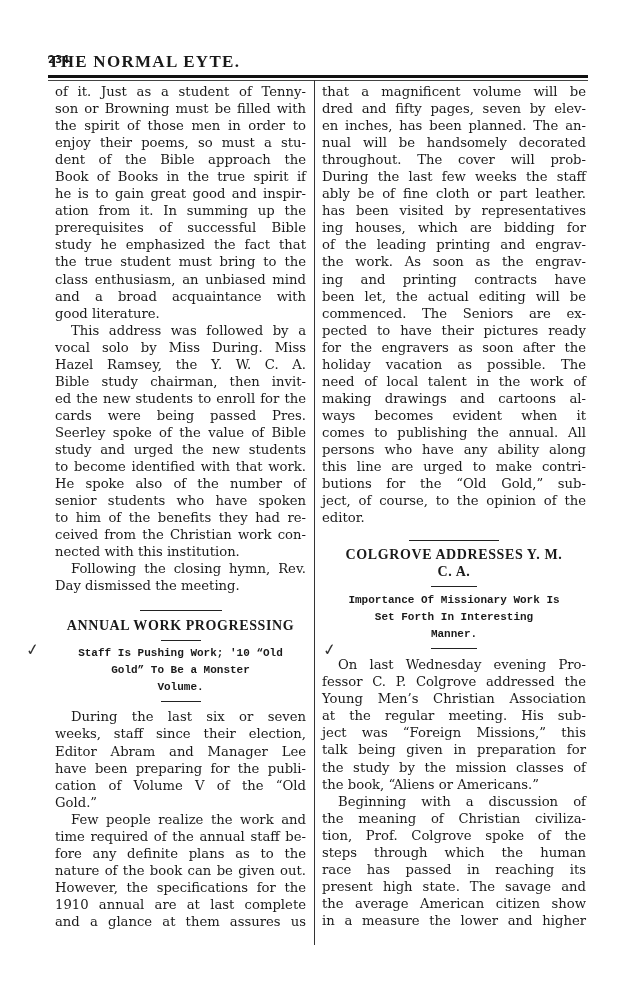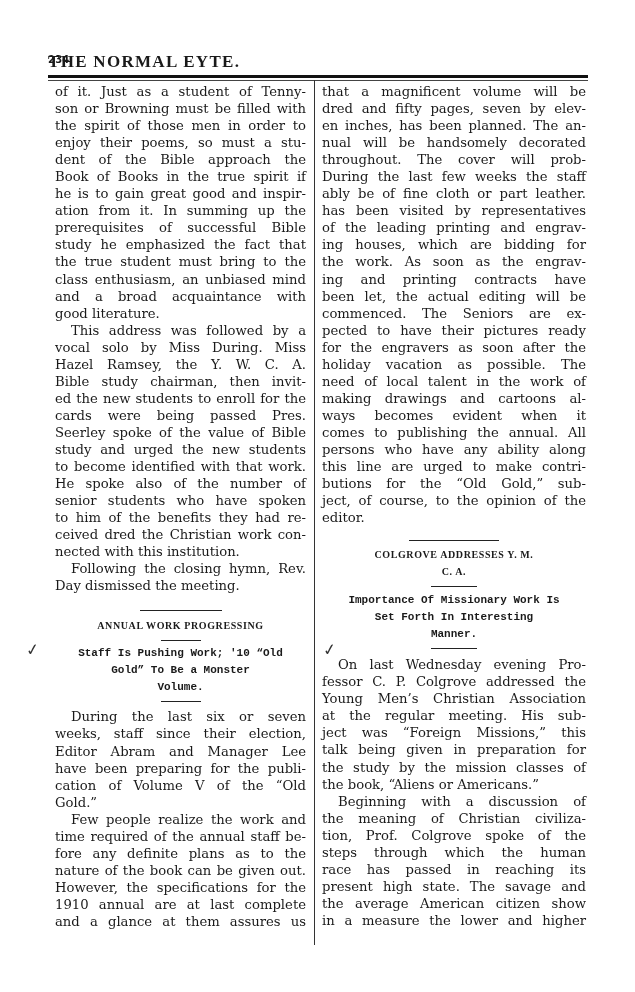--- a/index.html
+++ b/index.html
@@ -14,21 +14,21 @@
   .rule-thick { position: absolute; left: 48px; top: 75px; width: 540px; height: 3px; background: #111; }
   .rule-thin { position: absolute; left: 48px; top: 79.5px; width: 540px; height: 1px; background: #444; }
   .col-divider { position: absolute; left: 314px; top: 80px; width: 1px; height: 865px; background: #333; }
   .col { position: absolute; top: 83px; font-size: 13.2px; line-height: 17.05px; }
   .col-left { left: 55px; width: 251px; }
   .col-right { left: 322px; width: 264px; }
   .line { display: block; text-align: justify; text-align-last: justify; white-space: nowrap;
           height: 17.05px; overflow: visible; }
   .line.last { text-align-last: left; }
   .line.indent { padding-left: 16px; }
-  .heading { font-family: "Liberation Serif", serif; font-weight: bold; font-size: 10px;
+  .heading { font-family: "Liberation Serif", serif; font-weight: bold; font-size: 14px;
              letter-spacing: 0.6px; text-align: center; white-space: nowrap; line-height: 17px; }
   .subhead { font-family: Liberation Mono, monospace; font-weight: bold; font-size: 11px;
              text-align: center; white-space: nowrap; line-height: 17px; }
   .short-rule { height: 1px; background: #222; margin-left: auto; margin-right: auto; }
   .check { position: absolute; font-family: "DejaVu Sans", sans-serif; font-size: 16px; color: #333; transform: rotate(-8deg); }
 </style>
 </head>
 <body>
 
 <div class="page-header">
@@ -62,21 +62,21 @@
       <span class="line">Hazel Ramsey, the Y. W. C. A.</span>
       <span class="line">Bible study chairman, then invit-</span>
       <span class="line">ed the new students to enroll for the</span>
       <span class="line">cards were being passed Pres.</span>
       <span class="line">Seerley spoke of the value of Bible</span>
       <span class="line">study and urged the new students</span>
       <span class="line">to become identified with that work.</span>
       <span class="line">He spoke also of the number of</span>
       <span class="line">senior students who have spoken</span>
       <span class="line">to him of the benefits they had re-</span>
-      <span class="line">ceived dred the Christian work con-</span>
+      <span class="line">ceived from the Christian work con-</span>
       <span class="line last">nected with this institution.</span>
     </div>
   <div id="lp2">
       <span class="line indent">Following the closing hymn, Rev.</span>
       <span class="line last">Day dismissed the meeting.</span>
     </div>
 
   <div style="height:16px"></div>
   <div class="short-rule" style="width:82px"></div>
   <div style="height:6px"></div>
@@ -114,22 +114,22 @@
 <div class="col col-right">
   <div id="rp0">
       <span class="line">that a magnificent volume will be</span>
       <span class="line">dred and fifty pages, seven by elev-</span>
       <span class="line">en inches, has been planned. The an-</span>
       <span class="line">nual will be handsomely decorated</span>
       <span class="line">throughout.  The cover will prob-</span>
       <span class="line">During the last few weeks the staff</span>
       <span class="line">ably be of fine cloth or part leather.</span>
       <span class="line">has been visited by representatives</span>
+      <span class="line">ing houses, which are bidding for</span>
       <span class="line">of the leading printing and engrav-</span>
-      <span class="line">ing houses, which are bidding for</span>
       <span class="line">the work.  As soon as the engrav-</span>
       <span class="line">ing and printing contracts have</span>
       <span class="line">been let, the actual editing will be</span>
       <span class="line">commenced.  The Seniors are ex-</span>
       <span class="line">pected to have their pictures ready</span>
       <span class="line">for the engravers as soon after the</span>
       <span class="line">holiday vacation as possible.  The</span>
       <span class="line">need of local talent in the work of</span>
       <span class="line">making drawings and cartoons al-</span>
       <span class="line">ways becomes evident when it</span>

